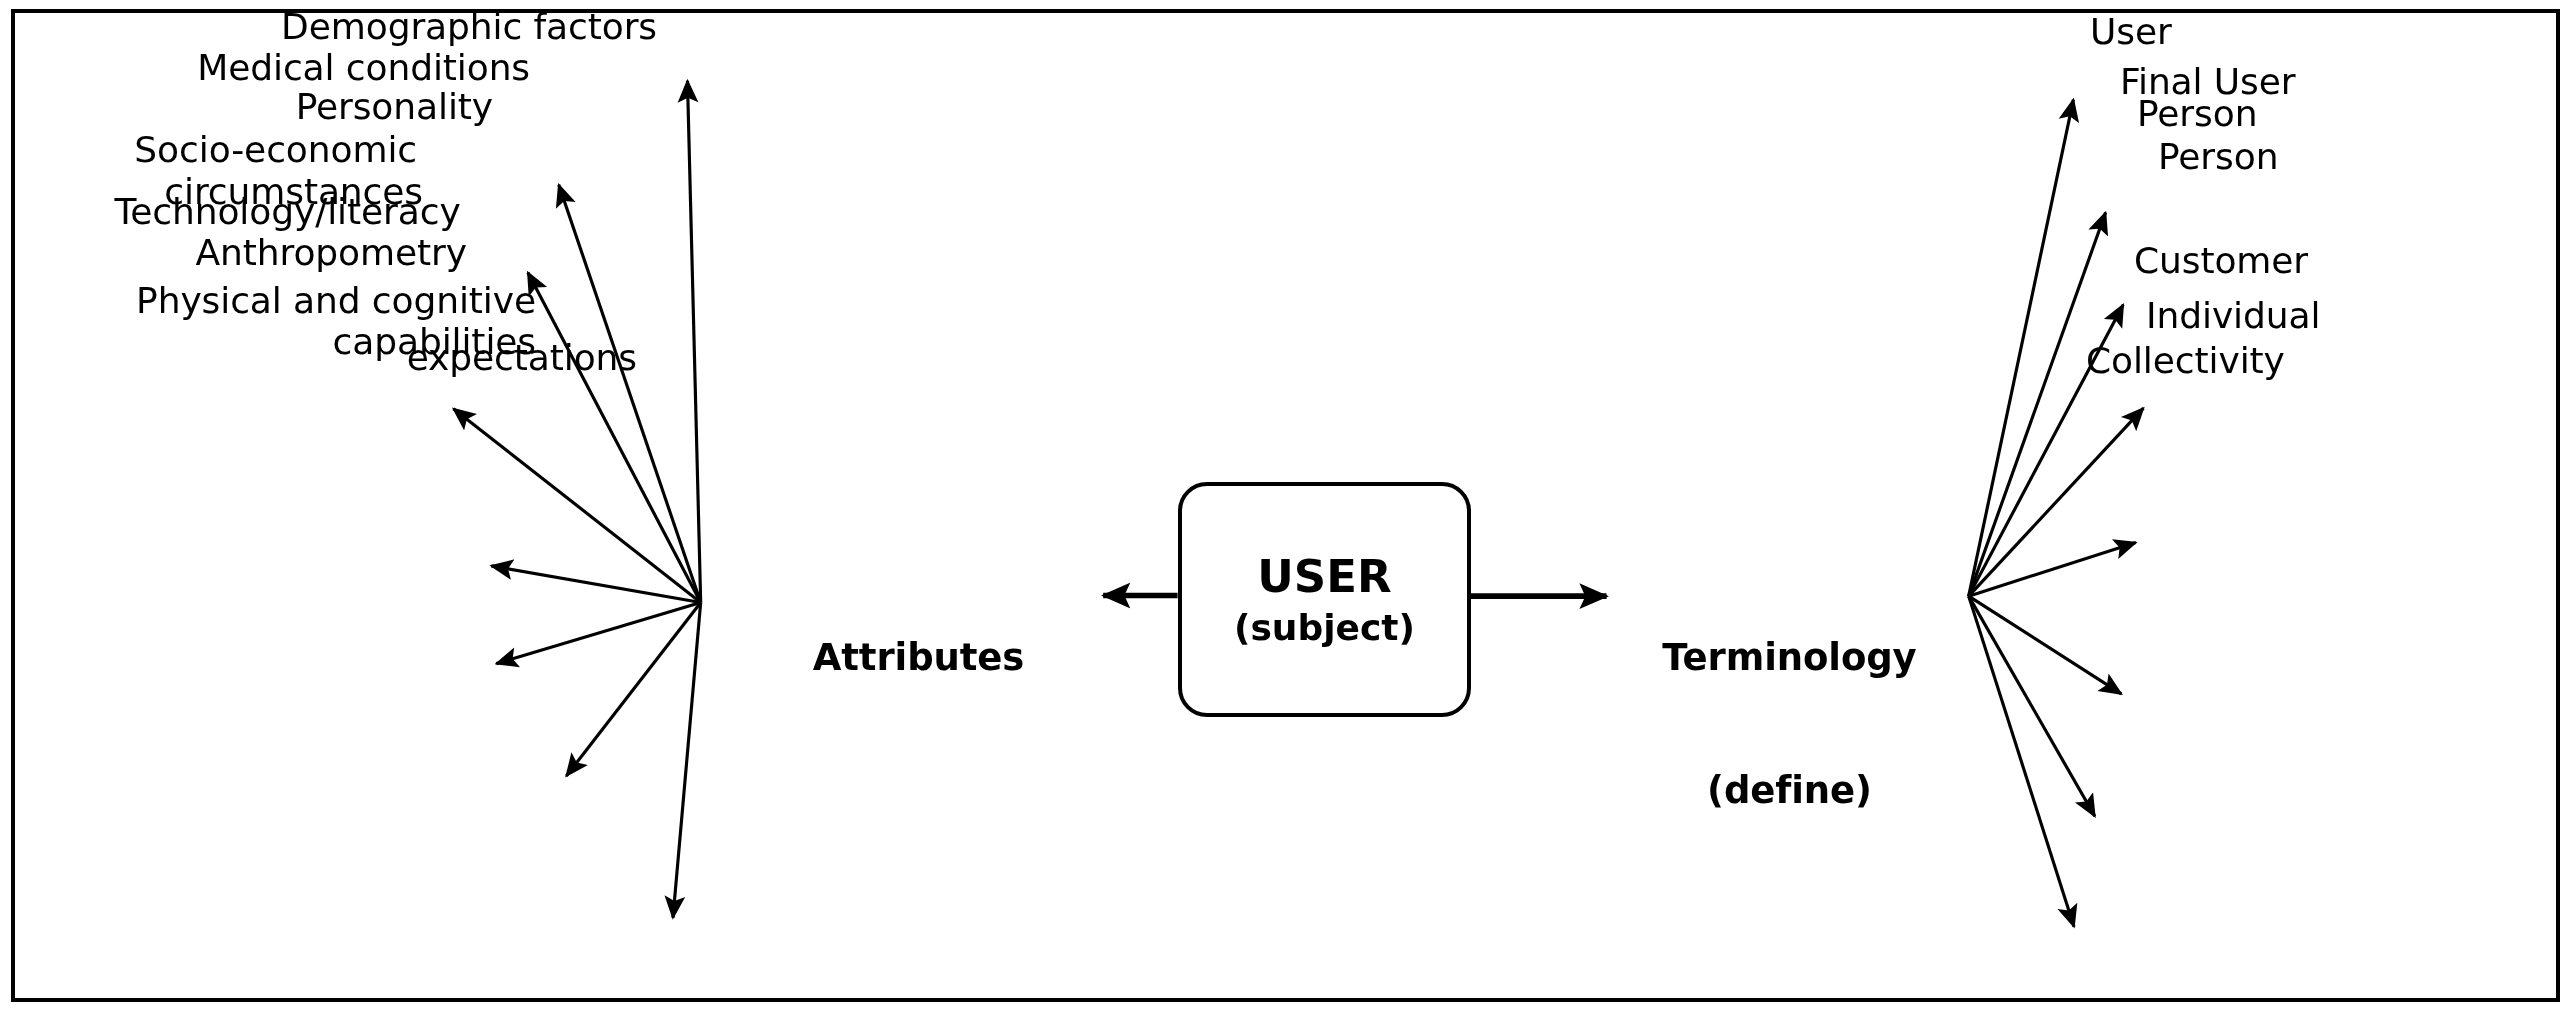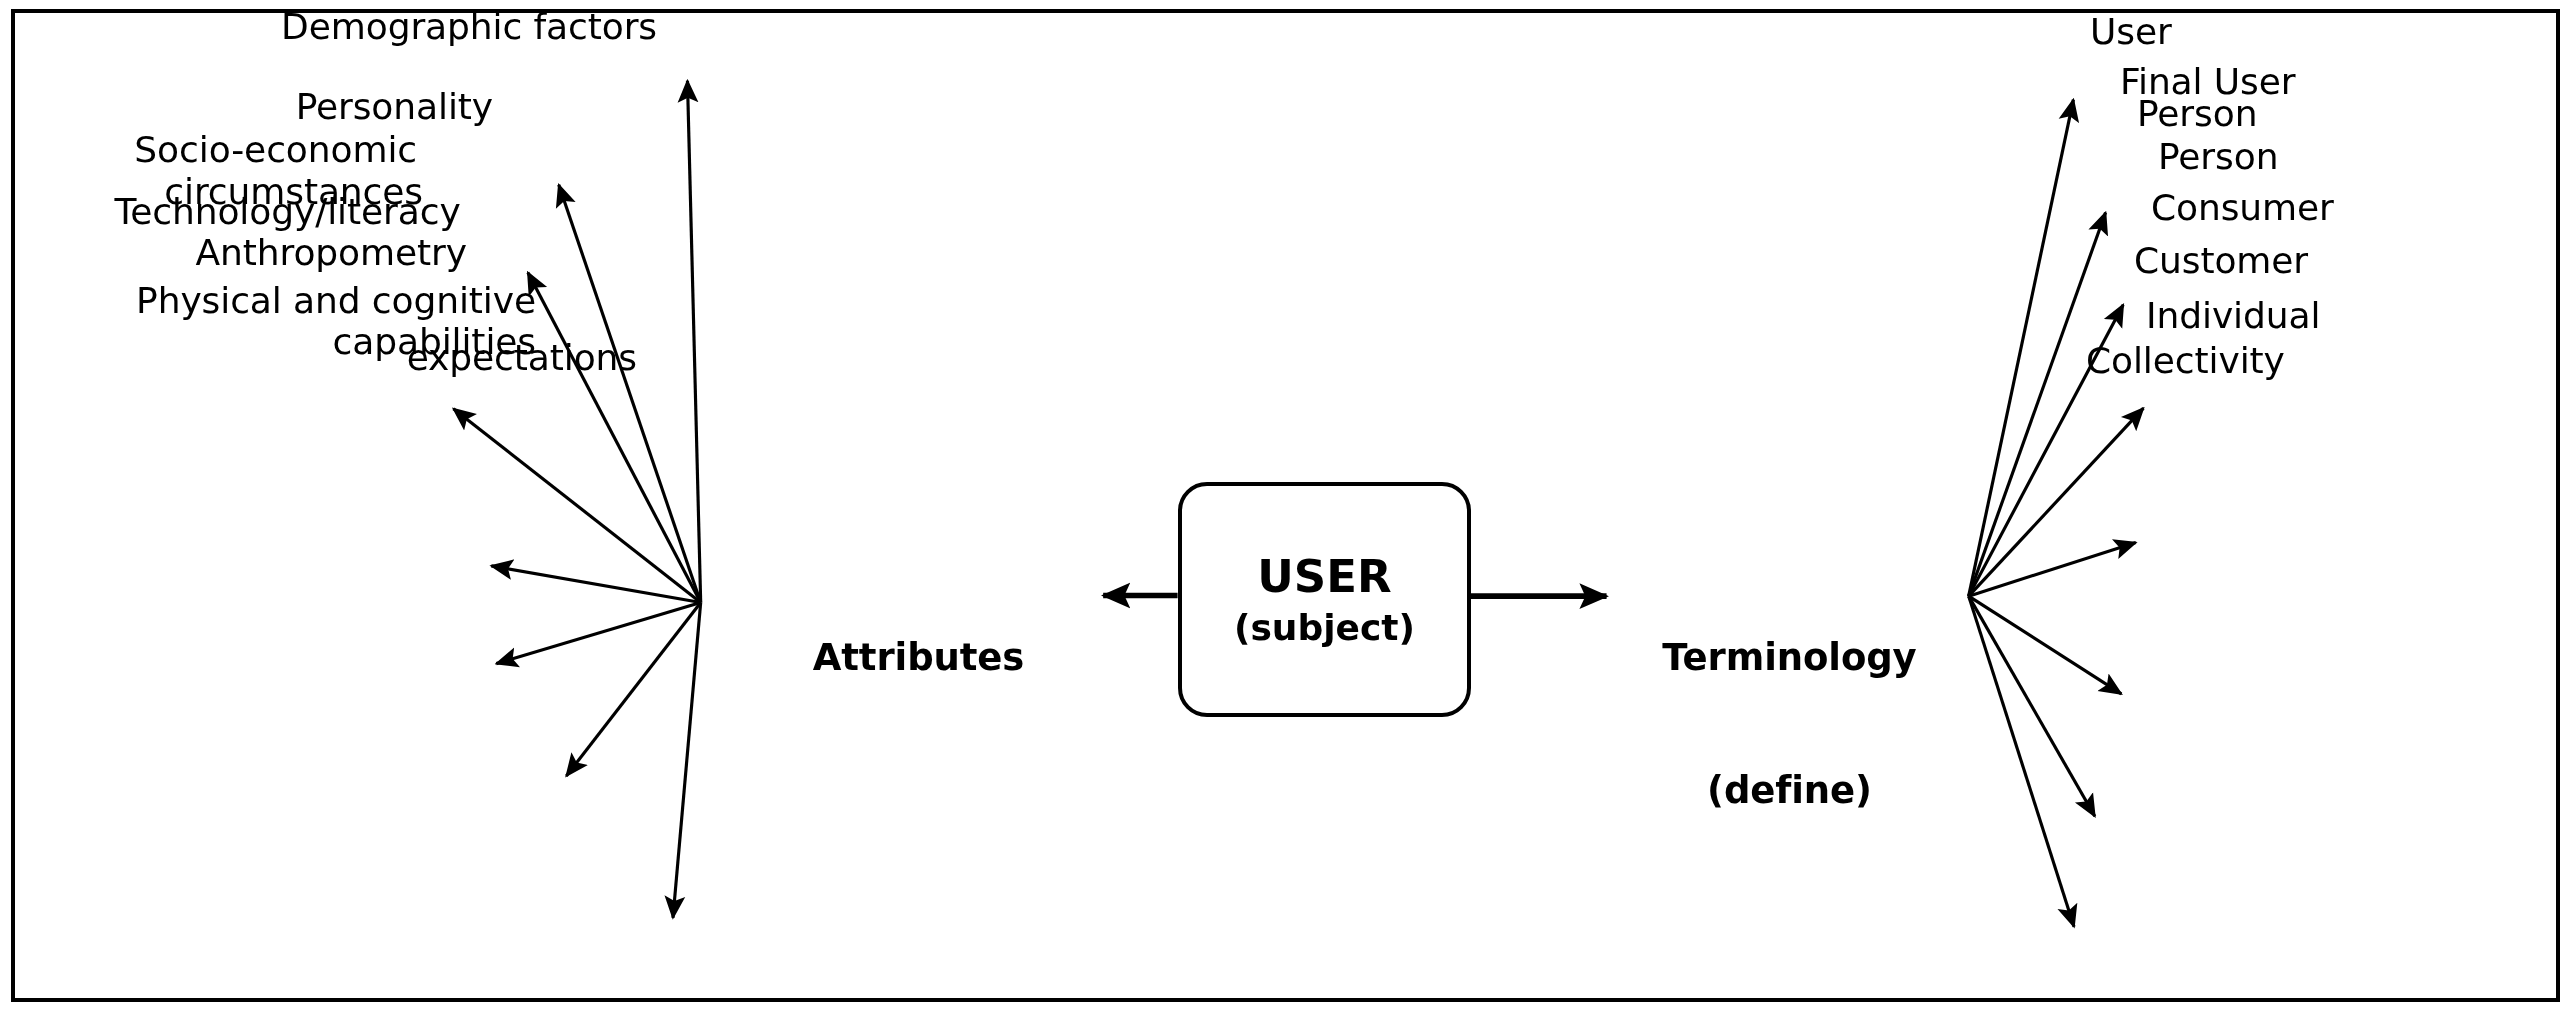--- a/index.html
+++ b/index.html
@@ -111,20 +111,21 @@
       <line x1="3120" y1="945" x2="3320" y2="1294"></line>
       <line x1="3120" y1="945" x2="3287" y2="1469"></line>
     </g>
 
     <line x1="1866" y1="944" x2="1748" y2="944" stroke="#000000" stroke-width="9" marker-end="url(#ahbig)"></line>
     <line x1="2330" y1="945" x2="2546" y2="945" stroke="#000000" stroke-width="9" marker-end="url(#ahbig)"></line>
   </svg>
 
   <div class="lbl r" style="left:76px; top:6.3px; width:581px;">Demographic factors</div>
 
+  <div class="lbl r" style="left:76px; top:47px; width:454px;">Medical conditions</div>
 
   <div class="lbl r" style="left:76px; top:86px; width:417px;">Personality</div>
 
   <div class="lbl r" style="left:38px; top:129px; width:379px;">Socio-economic</div>
   <div class="lbl r" style="left:38px; top:171px; width:385px;">circumstances</div>
 
   <div class="lbl r" style="left:12.6px; top:191px; width:448px;">Technology/literacy</div>
 
   <div class="lbl r" style="left:38px; top:232px; width:429px;">Anthropometry</div>
 
@@ -148,21 +149,20 @@
   </div>
 
   <div class="lbl l" style="left:2090px; top:11.4px; width:379px;">User</div>
 
   <div class="lbl l" style="left:2120px; top:61px; width:404px;">Final User</div>
 
   <div class="lbl l" style="left:2137px; top:93px; width:379px;">Person</div>
 
   <div class="lbl l" style="left:2158px; top:136px; width:379px;">Person</div>
 
-  <div class="lbl l" style="left:2151px; top:187px; width:404px;">Consumer</div>
 
   <div class="lbl l" style="left:2134px; top:240px; width:404px;">Customer</div>
 
   <div class="lbl l" style="left:2108px; top:295px; width:404px;margin-left:38px;">Individual</div>
 
   <div class="lbl l" style="left:2086px; top:340px; width:404px;">Collectivity</div>
 
 </div>
 
 

